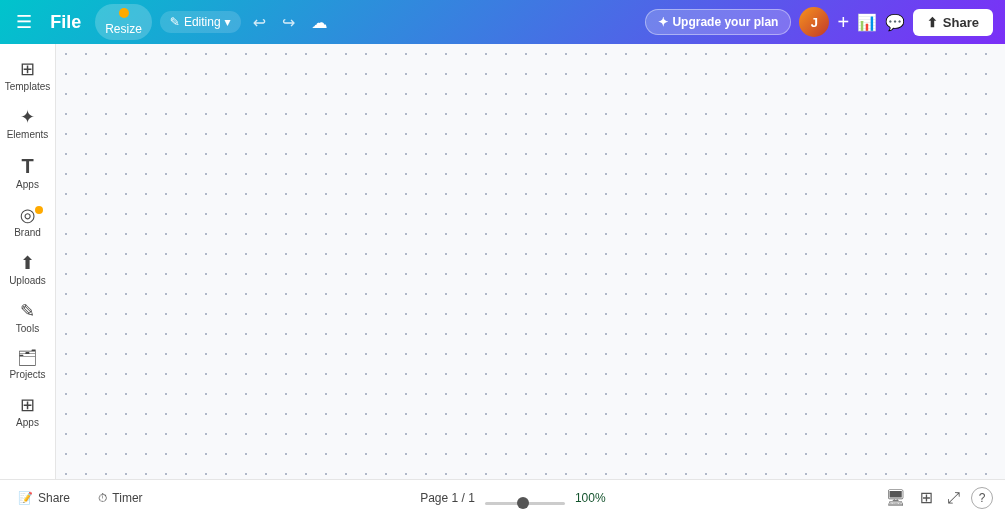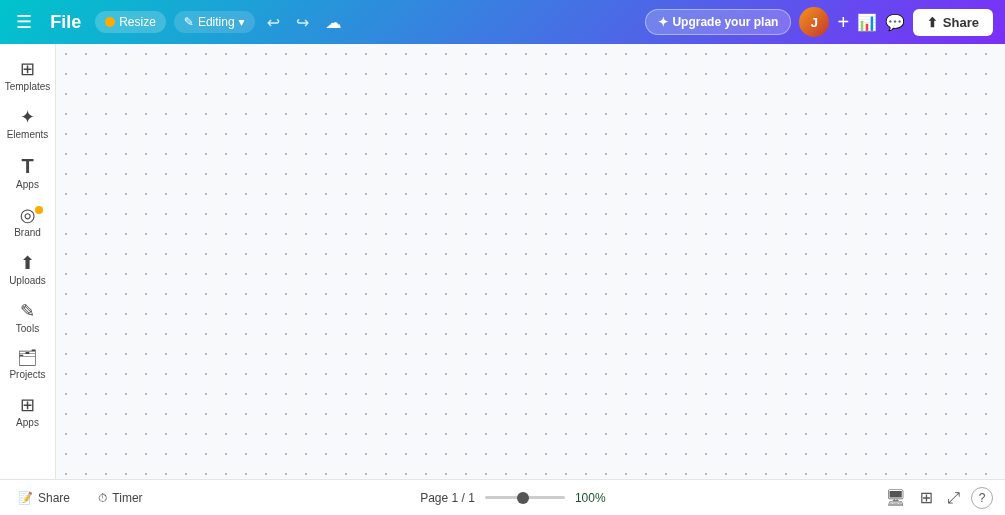--- a/index.html
+++ b/index.html
@@ -26,20 +26,21 @@
       background: rgba(255,255,255,0.2);
       border: none;
       border-radius: 20px;
       color: white;
       font-size: 12px;
       padding: 4px 10px;
       cursor: pointer;
       display: flex;
       align-items: center;
       gap: 4px;
+      flex-direction: column;
     }
     .resize-dot { width: 10px; height: 10px; background: #ffaa00; border-radius: 50%; }
 
     .editing-btn {
       background: rgba(255,255,255,0.15);
       border: none;
       border-radius: 20px;
       color: white;
       font-size: 12px;
       padding: 4px 10px;
@@ -142,21 +143,21 @@
     .footer {
       height: 36px;
       background: white;
       border-top: 1px solid #e5e5e5;
       display: flex;
       align-items: center;
       padding: 0 12px;
       gap: 16px;
     }
     .footer-left { display: flex; align-items: center; gap: 16px; }
-    .footer-center { flex: 1; display: flex; justify-content: center; align-items: center; gap: 10px; }
+    .footer-center { flex: 1; display: flex; justify-content: center; align-items: flex-end; gap: 10px; }
     .footer-right { display: flex; align-items: center; gap: 8px; }
 
     .footer-btn {
       background: none;
       border: none;
       font-size: 12px;
       color: #444;
       cursor: pointer;
       display: flex;
       align-items: center;

